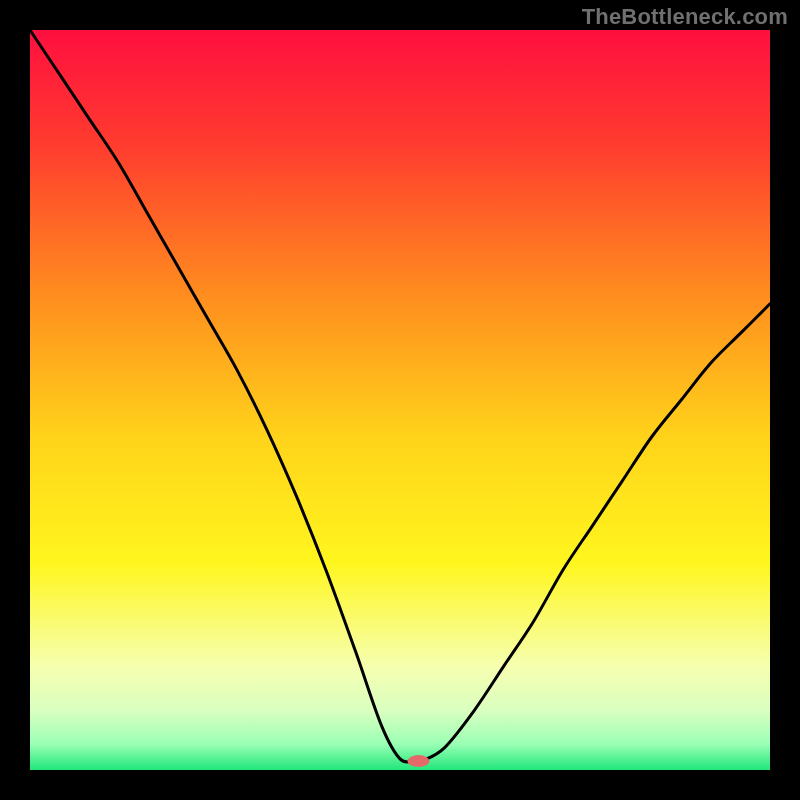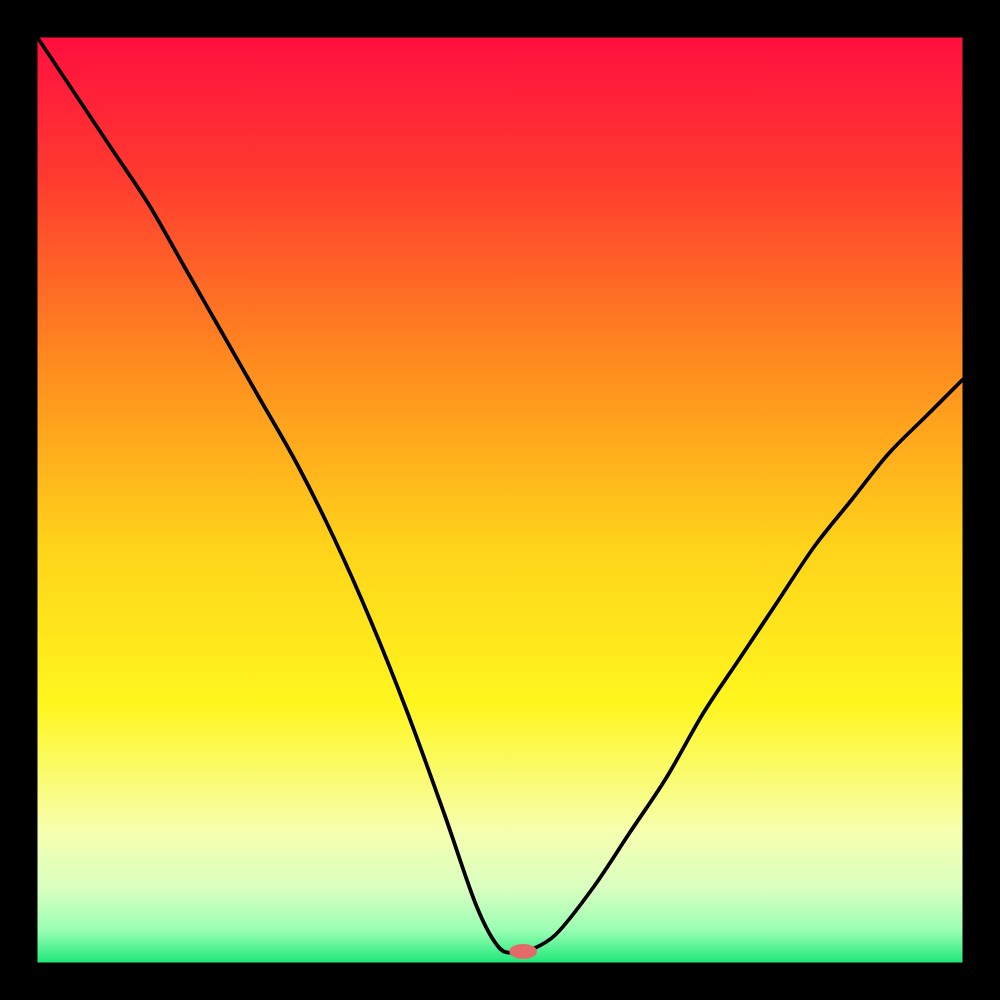--- a/index.html
+++ b/index.html
@@ -29,20 +29,21 @@
   }
   svg {
     position: absolute;
     top: 0;
     left: 0;
   }
 </style>
 </head>
 <body>
 <div class="frame">
+  <div class="watermark">TheBottleneck.com</div>
   <svg id="chart-svg" width="800" height="800" viewBox="0 0 800 800">
       <defs>
         <linearGradient id="bg-grad" x1="0" y1="0" x2="0" y2="1">
           <stop offset="0%" stop-color="#ff0f3f"></stop>
           <stop offset="15%" stop-color="#ff3a2f"></stop>
           <stop offset="35%" stop-color="#ff8a1f"></stop>
           <stop offset="55.00000000000001%" stop-color="#ffd31a"></stop>
           <stop offset="72%" stop-color="#fff61e"></stop>
           <stop offset="86%" stop-color="#f6ffb0"></stop>
           <stop offset="92%" stop-color="#d9ffc0"></stop>

